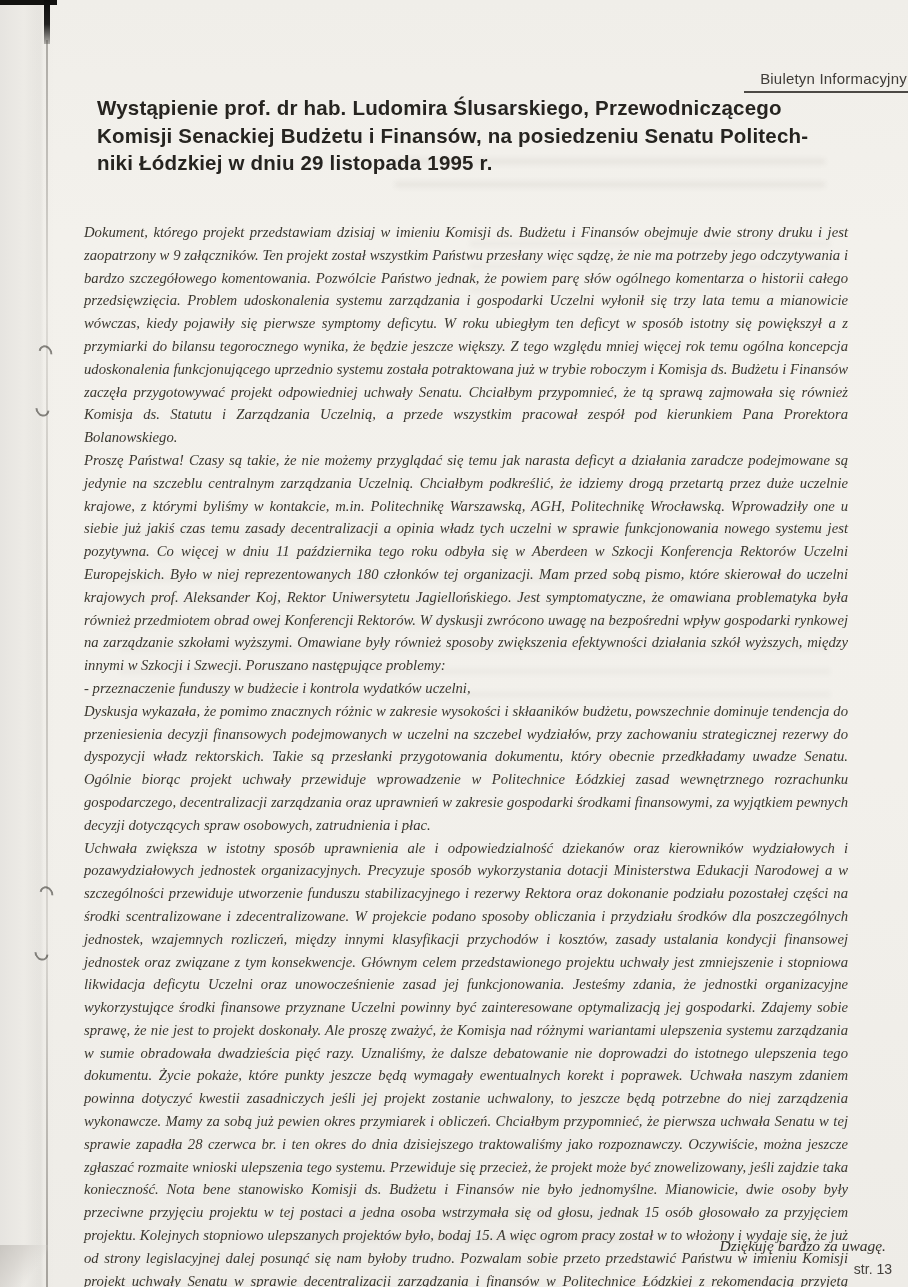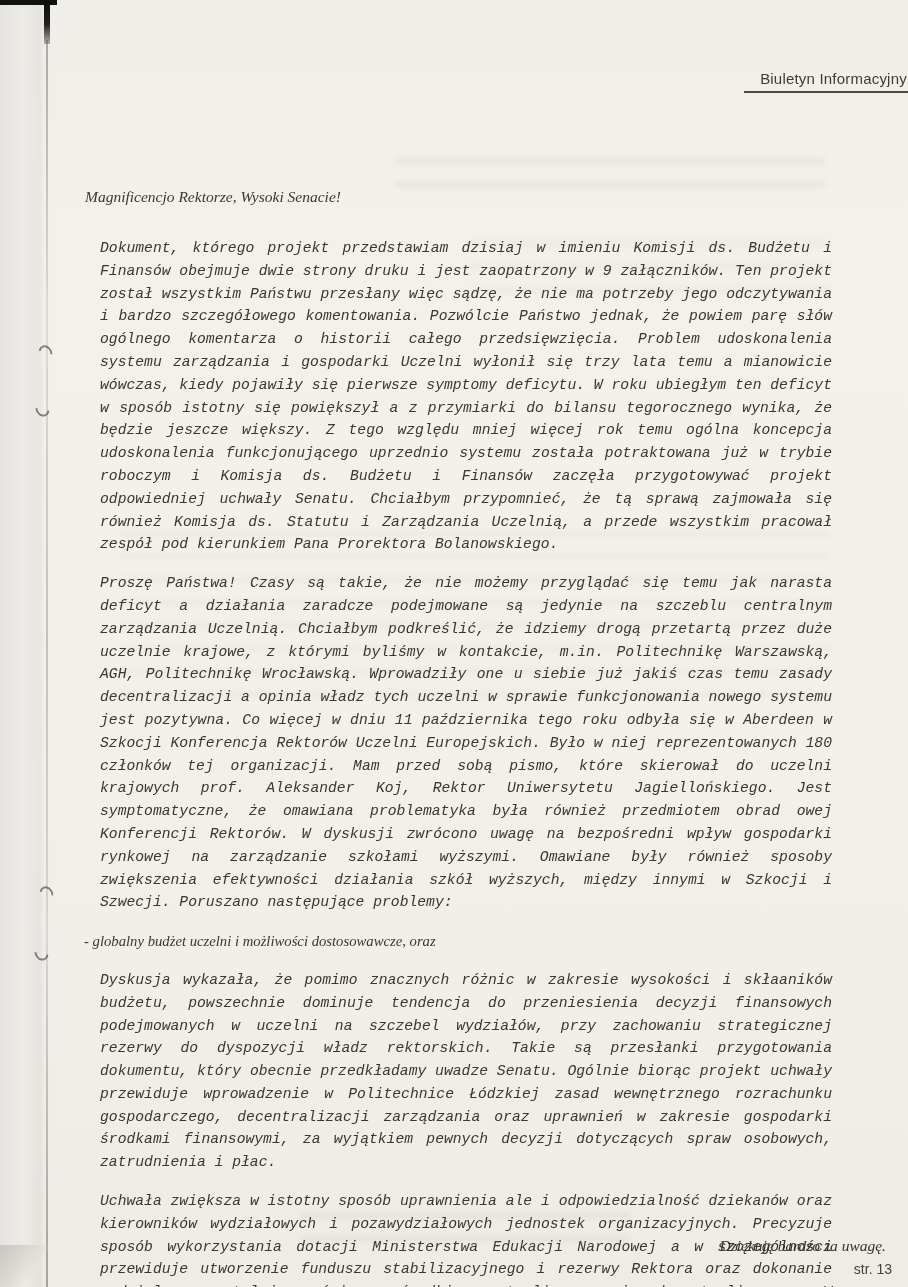--- a/index.html
+++ b/index.html
@@ -99,21 +99,21 @@
   }
 
   .doc-body {
     position: absolute; left: 84px; top: 221px; width: 764px;
     font-family: "Liberation Serif", serif;
     font-style: italic;
     font-size: 14.7px; line-height: 22.8px;
     text-align: justify;
     color: #3a372f;
   }
-  .doc-body p { margin: 16px; font-family: Liberation Mono, monospace; }
+  .doc-body p { margin: 0; }
   .problem-list div { text-align: left; }
 
   .closing {
     position: absolute; right: 62px; top: 1237px;
     font-family: "Liberation Serif", serif;
     font-style: italic; font-size: 15.5px; color: #35322b; text-align: center;
   }
   .page-number {
     position: absolute; right: 56px; top: 1261px;
     font-family: "Liberation Sans", sans-serif;
@@ -136,28 +136,32 @@
   <div class="corner-wedge"></div>
 
   <div class="ghost ghost-1"></div>
   <div class="ghost ghost-2"></div>
   <div class="ghost ghost-3"></div>
   <div class="ghost ghost-4"></div>
 
   <div class="masthead-label">Biuletyn Informacyjny PŁ</div>
   <div class="masthead-rule"></div>
 
+  <h1 class="doc-title">
+    <div class="title-line">Wystąpienie prof. dr hab. Ludomira Ślusarskiego, Przewodniczącego</div>
+    <div class="title-line">Komisji Senackiej Budżetu i Finansów, na posiedzeniu Senatu Politech-</div>
+    <div class="title-line">niki Łódzkiej w dniu 29 listopada 1995 r.</div>
+  </h1>
 
-  <div class="salutation">Magnificencjo Rektorze, Wysoki Senacie!</div>
 
   <div class="doc-body">
     <p>Dokument, którego projekt przedstawiam dzisiaj w imieniu Komisji ds. Budżetu i Finansów obejmuje dwie strony druku i jest zaopatrzony w 9 załączników. Ten projekt został wszystkim Państwu przesłany więc sądzę, że nie ma potrzeby jego odczytywania i bardzo szczegółowego komentowania. Pozwólcie Państwo jednak, że powiem parę słów ogólnego komentarza o historii całego przedsięwzięcia. Problem udoskonalenia systemu zarządzania i gospodarki Uczelni wyłonił się trzy lata temu a mianowicie wówczas, kiedy pojawiły się pierwsze symptomy deficytu. W roku ubiegłym ten deficyt w sposób istotny się powiększył a z przymiarki do bilansu tegorocznego wynika, że będzie jeszcze większy. Z tego względu mniej więcej rok temu ogólna koncepcja udoskonalenia funkcjonującego uprzednio systemu została potraktowana już w trybie roboczym i Komisja ds. Budżetu i Finansów zaczęła przygotowywać projekt odpowiedniej uchwały Senatu. Chciałbym przypomnieć, że tą sprawą zajmowała się również Komisja ds. Statutu i Zarządzania Uczelnią, a przede wszystkim pracował zespół pod kierunkiem Pana Prorektora Bolanowskiego.</p>
     <p>Proszę Państwa! Czasy są takie, że nie możemy przyglądać się temu jak narasta deficyt a działania zaradcze podejmowane są jedynie na szczeblu centralnym zarządzania Uczelnią. Chciałbym podkreślić, że idziemy drogą przetartą przez duże uczelnie krajowe, z którymi byliśmy w kontakcie, m.in. Politechnikę Warszawską, AGH, Politechnikę Wrocławską. Wprowadziły one u siebie już jakiś czas temu zasady decentralizacji a opinia władz tych uczelni w sprawie funkcjonowania nowego systemu jest pozytywna. Co więcej w dniu 11 października tego roku odbyła się w Aberdeen w Szkocji Konferencja Rektorów Uczelni Europejskich. Było w niej reprezentowanych 180 członków tej organizacji. Mam przed sobą pismo, które skierował do uczelni krajowych prof. Aleksander Koj, Rektor Uniwersytetu Jagiellońskiego. Jest symptomatyczne, że omawiana problematyka była również przedmiotem obrad owej Konferencji Rektorów. W dyskusji zwrócono uwagę na bezpośredni wpływ gospodarki rynkowej na zarządzanie szkołami wyższymi. Omawiane były również sposoby zwiększenia efektywności działania szkół wyższych, między innymi w Szkocji i Szwecji. Poruszano następujące problemy:</p>
     <div class="problem-list">
-      <div>- globalny budżet uczelni i możliwości dostosowawcze, oraz</div>
+      <div>- przeznaczenie funduszy w budżecie i kontrola wydatków uczelni,</div>
     </div>
     <p>Dyskusja wykazała, że pomimo znacznych różnic w zakresie wysokości i skłaaników budżetu, powszechnie dominuje tendencja do przeniesienia decyzji finansowych podejmowanych w uczelni na szczebel wydziałów, przy zachowaniu strategicznej rezerwy do dyspozycji władz rektorskich. Takie są przesłanki przygotowania dokumentu, który obecnie przedkładamy uwadze Senatu. Ogólnie biorąc projekt uchwały przewiduje wprowadzenie w Politechnice Łódzkiej zasad wewnętrznego rozrachunku gospodarczego, decentralizacji zarządzania oraz uprawnień w zakresie gospodarki środkami finansowymi, za wyjątkiem pewnych decyzji dotyczących spraw osobowych, zatrudnienia i płac.</p>
     <p>Uchwała zwiększa w istotny sposób uprawnienia ale i odpowiedzialność dziekanów oraz kierowników wydziałowych i pozawydziałowych jednostek organizacyjnych. Precyzuje sposób wykorzystania dotacji Ministerstwa Edukacji Narodowej a w szczególności przewiduje utworzenie funduszu stabilizacyjnego i rezerwy Rektora oraz dokonanie podziału pozostałej części na środki scentralizowane i zdecentralizowane. W projekcie podano sposoby obliczania i przydziału środków dla poszczególnych jednostek, wzajemnych rozliczeń, między innymi klasyfikacji przychodów i kosztów, zasady ustalania kondycji finansowej jednostek oraz związane z tym konsekwencje. Głównym celem przedstawionego projektu uchwały jest zmniejszenie i stopniowa likwidacja deficytu Uczelni oraz unowocześnienie zasad jej funkcjonowania. Jesteśmy zdania, że jednostki organizacyjne wykorzystujące środki finansowe przyznane Uczelni powinny być zainteresowane optymalizacją jej gospodarki. Zdajemy sobie sprawę, że nie jest to projekt doskonały. Ale proszę zważyć, że Komisja nad różnymi wariantami ulepszenia systemu zarządzania w sumie obradowała dwadzieścia pięć razy. Uznaliśmy, że dalsze debatowanie nie doprowadzi do istotnego ulepszenia tego dokumentu. Życie pokaże, które punkty jeszcze będą wymagały ewentualnych korekt i poprawek. Uchwała naszym zdaniem powinna dotyczyć kwestii zasadniczych jeśli jej projekt zostanie uchwalony, to jeszcze będą potrzebne do niej zarządzenia wykonawcze. Mamy za sobą już pewien okres przymiarek i obliczeń. Chciałbym przypomnieć, że pierwsza uchwała Senatu w tej sprawie zapadła 28 czerwca br. i ten okres do dnia dzisiejszego traktowaliśmy jako rozpoznawczy. Oczywiście, można jeszcze zgłaszać rozmaite wnioski ulepszenia tego systemu. Przewiduje się przecież, że projekt może być znowelizowany, jeśli zajdzie taka konieczność. Nota bene stanowisko Komisji ds. Budżetu i Finansów nie było jednomyślne. Mianowicie, dwie osoby były przeciwne przyjęciu projektu w tej postaci a jedna osoba wstrzymała się od głosu, jednak 15 osób głosowało za przyjęciem projektu. Kolejnych stopniowo ulepszanych projektów było, bodaj 15. A więc ogrom pracy został w to włożony i wydaje się, że już od strony legislacyjnej dalej posunąć się nam byłoby trudno. Pozwalam sobie przeto przedstawić Państwu w imieniu Komisji projekt uchwały Senatu w sprawie decentralizacji zarządzania i finansów w Politechnice Łódzkiej z rekomendacją przyjętą zdecydowaną przewagą głosów jej członków.</p>
   </div>
 
   <div class="closing">Dziękuję bardzo za uwagę.</div>
   <div class="page-number">str. 13</div>
 
 </div>
 

